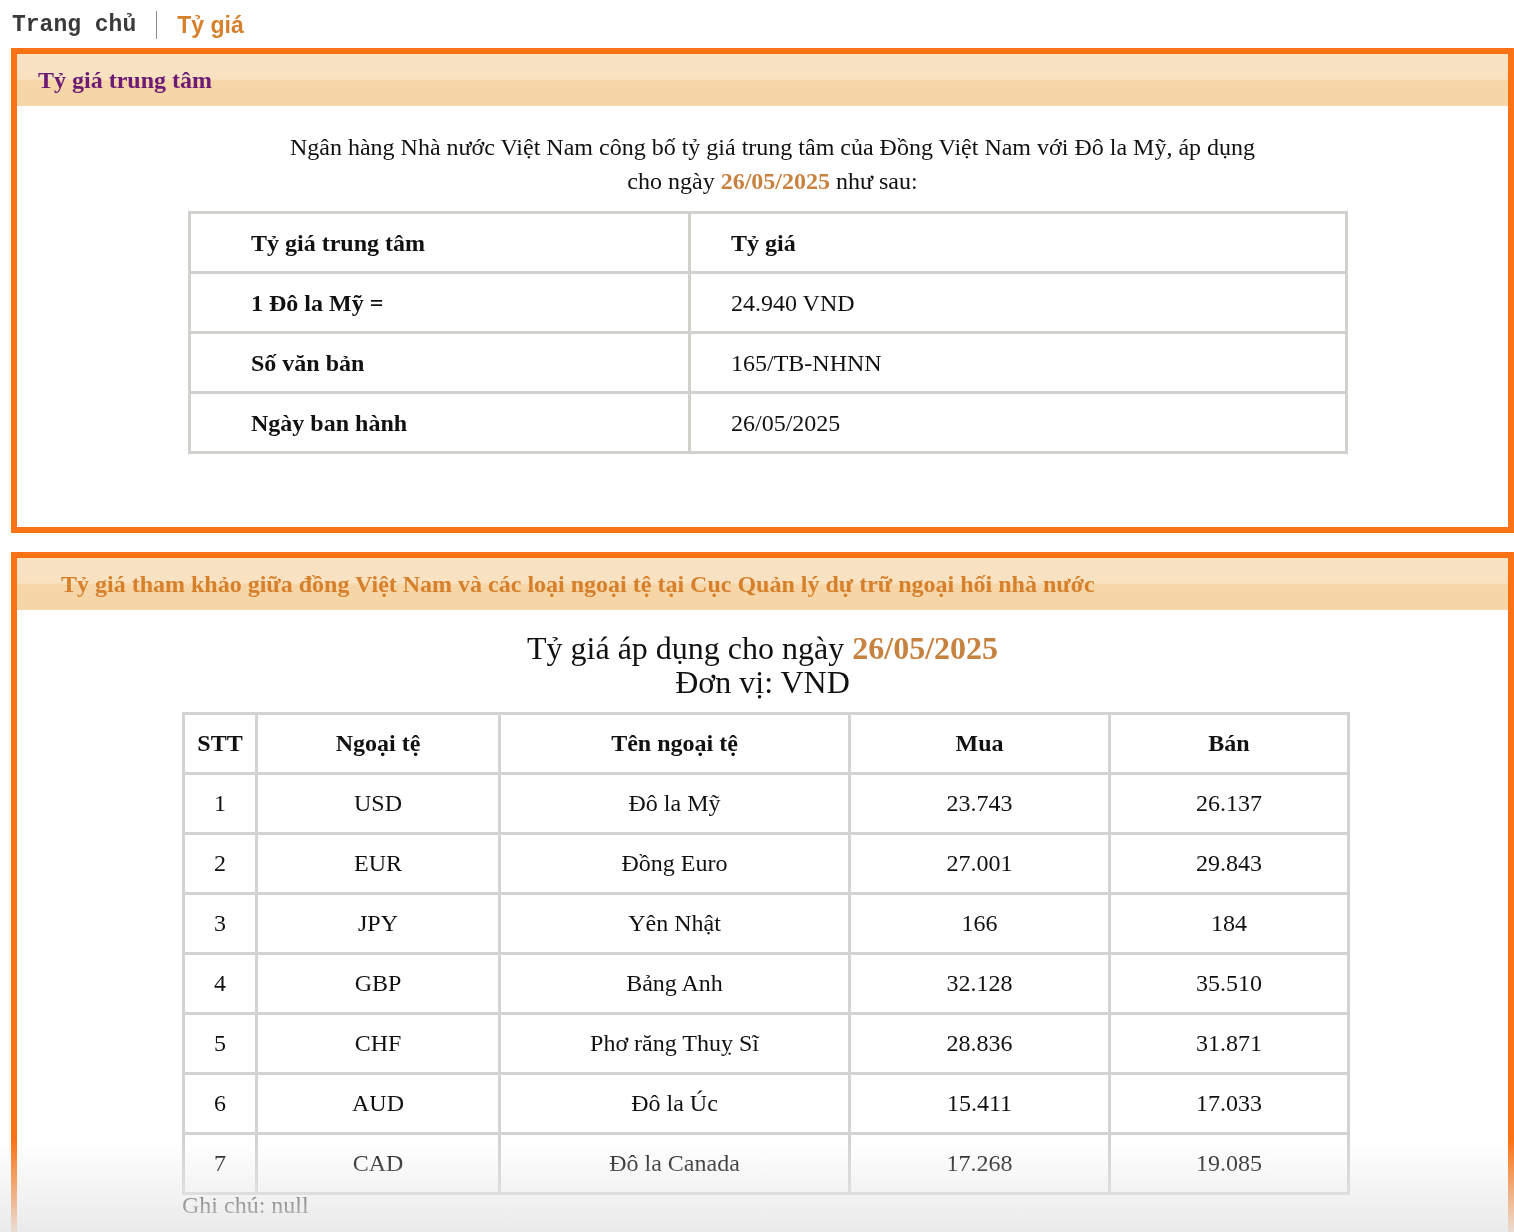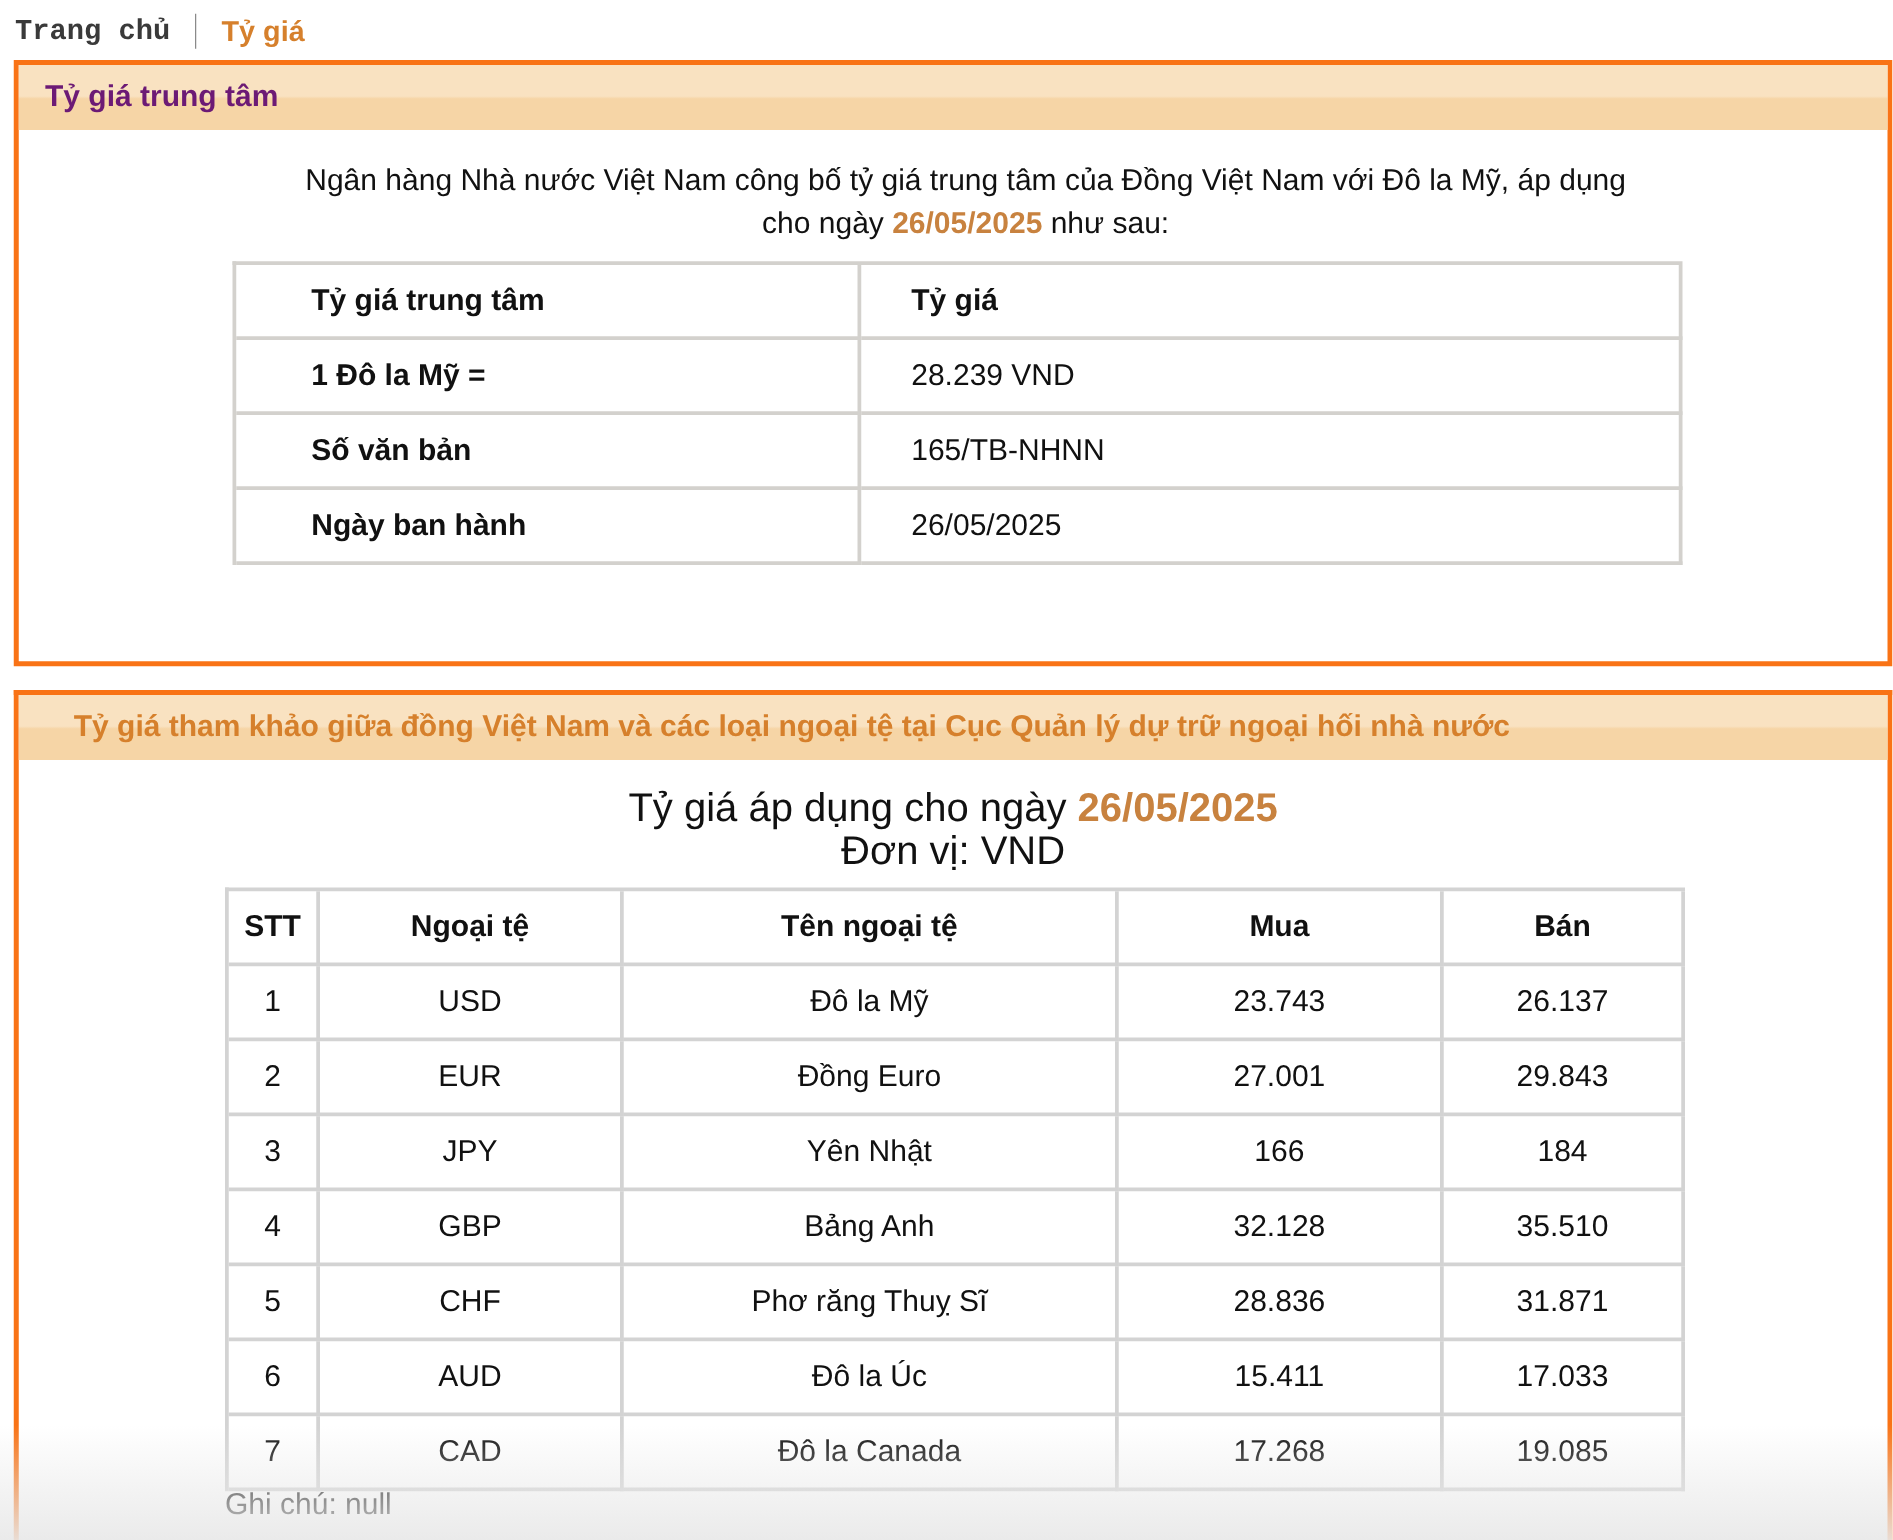--- a/index.html
+++ b/index.html
@@ -19,22 +19,23 @@
   }
   .breadcrumb .home { color: #3a3a3a; text-decoration: none; font-family: Liberation Mono, monospace; }
   .breadcrumb .sep {
     display: inline-block; width: 1px; height: 28px;
     background: #8a8a8a; margin: 0 20px;
   }
   .breadcrumb .current { color: #d6802c; }
 
   .panel {
     position: absolute; left: 11px; width: 1503px;
-    border: 4px solid #f97316;
+    border: 6px solid #f97316;
     background: #fff;
+    font-family: Liberation Serif, serif;
   }
   .panel-1 { top: 48px; height: 485px; }
   .panel-2 { top: 552px; height: 700px; border-bottom: none; }
   .panel-head {
     height: 52px;
     background: linear-gradient(to bottom, #f9e2c1 0%, #f9e2c1 48%, #f6d5a6 52%, #f6d5a6 100%);
     padding-left: 21px;
     display: flex; align-items: center;
     font-size: 24px; font-weight: bold;
   }
@@ -104,21 +105,21 @@
     <div><span>cho ngày </span><span class="date">26/05/2025</span><span> như sau:</span></div>
   </div>
   <table class="central-table">
     <tbody>
       <tr>
         <td class="k">Tỷ giá trung tâm</td>
         <td class="v" style="font-weight:bold">Tỷ giá</td>
       </tr>
       <tr>
         <td class="k">1 Đô la Mỹ =</td>
-        <td class="v">28.239 VND</td>
+        <td class="v">24.940 VND</td>
       </tr>
       <tr>
         <td class="k">Số văn bản</td>
         <td class="v">165/TB-NHNN</td>
       </tr>
       <tr>
         <td class="k">Ngày ban hành</td>
         <td class="v">26/05/2025</td>
       </tr>
     </tbody>
@@ -129,21 +130,21 @@
   <div class="panel-head">Tỷ giá tham khảo giữa đồng Việt Nam và các loại ngoại tệ tại Cục Quản lý dự trữ ngoại hối nhà nước</div>
   <div class="sub">
     <div><span>Tỷ giá áp dụng cho ngày </span><span class="date">26/05/2025</span></div>
     <div>Đơn vị: VND</div>
   </div>
   <table class="rates-table">
     <thead>
       <tr>
         <th style="width:73px">STT</th>
         <th style="width:243px">Ngoại tệ</th>
-        <th style="width:396px">Tên ngoại tệ</th>
+        <th style="width:350px">Tên ngoại tệ</th>
         <th style="width:260px">Mua</th>
         <th>Bán</th>
       </tr>
     </thead>
     <tbody>
       <tr>
         <td>1</td>
         <td>USD</td>
         <td>Đô la Mỹ</td>
         <td>23.743</td>

